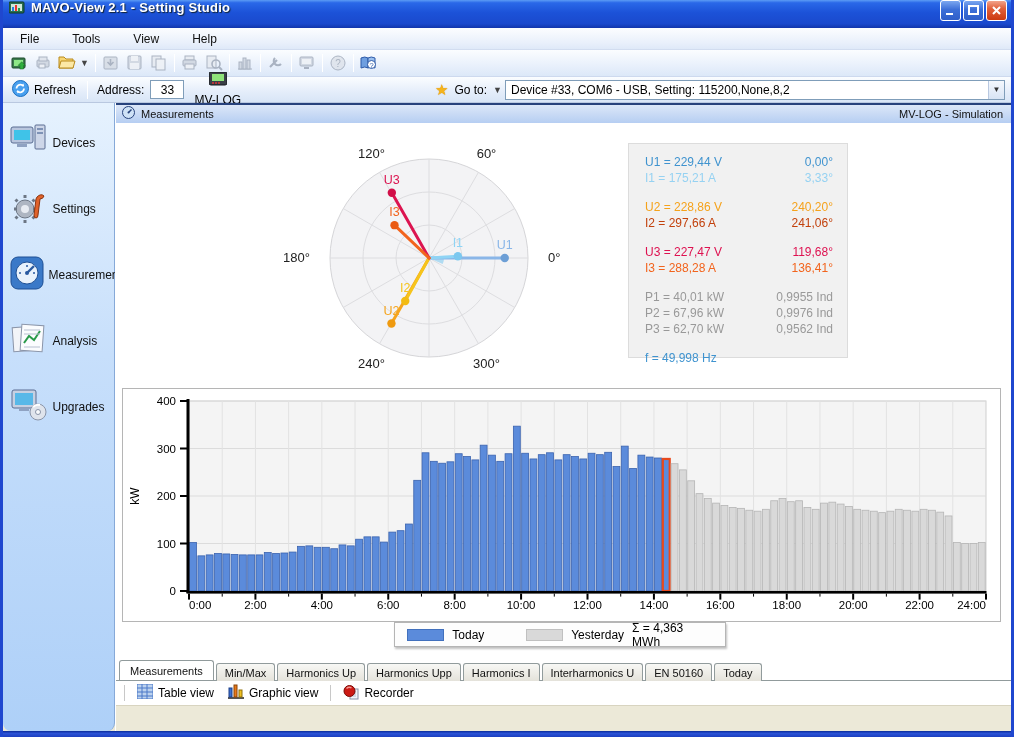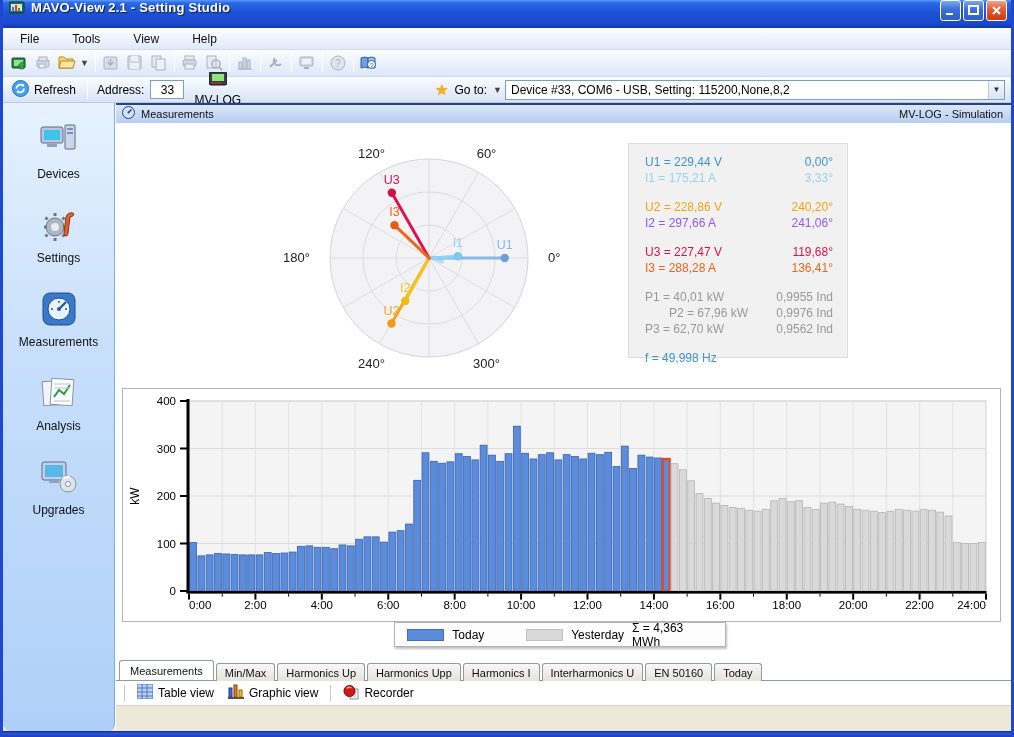--- a/index.html
+++ b/index.html
@@ -40,21 +40,21 @@
   .combo { width:500px; height:20px; border:1px solid #7f9db9; background:#fff; display:flex; align-items:center;
            font-size:12px; padding-left:5px; justify-content:space-between; }
   .combo .arrow { width:16px; height:18px; background:linear-gradient(180deg,#f4f8fd,#d8e4f4); border-left:1px solid #b9c8e0;
            display:flex; align-items:center; justify-content:center; font-size:8px; color:#333; }
 
   
   .content { flex:1; display:flex; min-height:0; background:#ece9d8; }
   .sidebar { width:112px; flex:0 0 112px; background:linear-gradient(180deg,#e6f2fe 0%,#c7dffb 40%,#aed0f8 100%);
       border-right:1px solid #86a9d8; border-radius:0 0 8px 8px; display:flex; flex-direction:column;
       align-items:center; padding-top:20px; gap:26px; }
-  .side-item { display:flex; flex-direction:column; align-items:center; gap:4px; width:100px; }
+  .side-item { display:flex; flex-direction:row; align-items:center; gap:4px; width:100px; }
   .side-item .lbl { font-size:12px; color:#111; }
 
   .main { flex:1; display:flex; flex-direction:column; background:#fff; border-left:1px solid #fff; min-width:0; }
   .panel-header { flex:0 0 19px; border-top:2px solid #27427c;
       background:linear-gradient(180deg,#dce7f8,#b6cef2); display:flex; align-items:center; padding:0 8px 0 6px; }
   .panel-header .ph-title { font-size:11px; color:#111; margin-left:6px; flex:1; }
   .panel-header .ph-status { font-size:11px; color:#111; }
 
   .phasor-section { position:relative; flex:0 0 263px; }
   #phasor-svg { position:absolute; left:168px; top:8px; }
@@ -376,39 +376,39 @@
             </div>
           <div class="vrow" style="color: rgb(150, 210, 242);">
               <span>I1 = 175,21  A</span>
               <span>3,33°</span>
             </div>
           <div class="vgap"></div>
           <div class="vrow" style="color: rgb(245, 162, 27);">
               <span>U2 = 228,86  V</span>
               <span>240,20°</span>
             </div>
-          <div class="vrow" style="color: #8b5cf6;">
+          <div class="vrow" style="color: #c2410c;">
               <span>I2 = 297,66  A</span>
               <span>241,06°</span>
             </div>
           <div class="vgap"></div>
           <div class="vrow" style="color: rgb(222, 17, 80);">
               <span>U3 = 227,47  V</span>
               <span>119,68°</span>
             </div>
           <div class="vrow" style="color: rgb(242, 100, 29); text-align: right;">
               <span>I3 = 288,28  A</span>
               <span>136,41°</span>
             </div>
           <div class="vgap"></div>
           <div class="vrow" style="color: rgb(153, 153, 153);">
               <span>P1 = 40,01 kW</span>
               <span>0,9955 Ind</span>
             </div>
-          <div class="vrow" style="color: rgb(153, 153, 153); margin-left: 24px;">
+          <div class="vrow" style="color: rgb(153, 153, 153);">
               <span>P2 = 67,96 kW</span>
               <span>0,9976 Ind</span>
             </div>
           <div class="vrow" style="color: rgb(153, 153, 153);">
               <span>P3 = 62,70 kW</span>
               <span>0,9562 Ind</span>
             </div>
           <div class="vgap"></div>
           <div class="vrow" style="color: rgb(63, 147, 207);">
               <span>f = 49,998  Hz</span>

